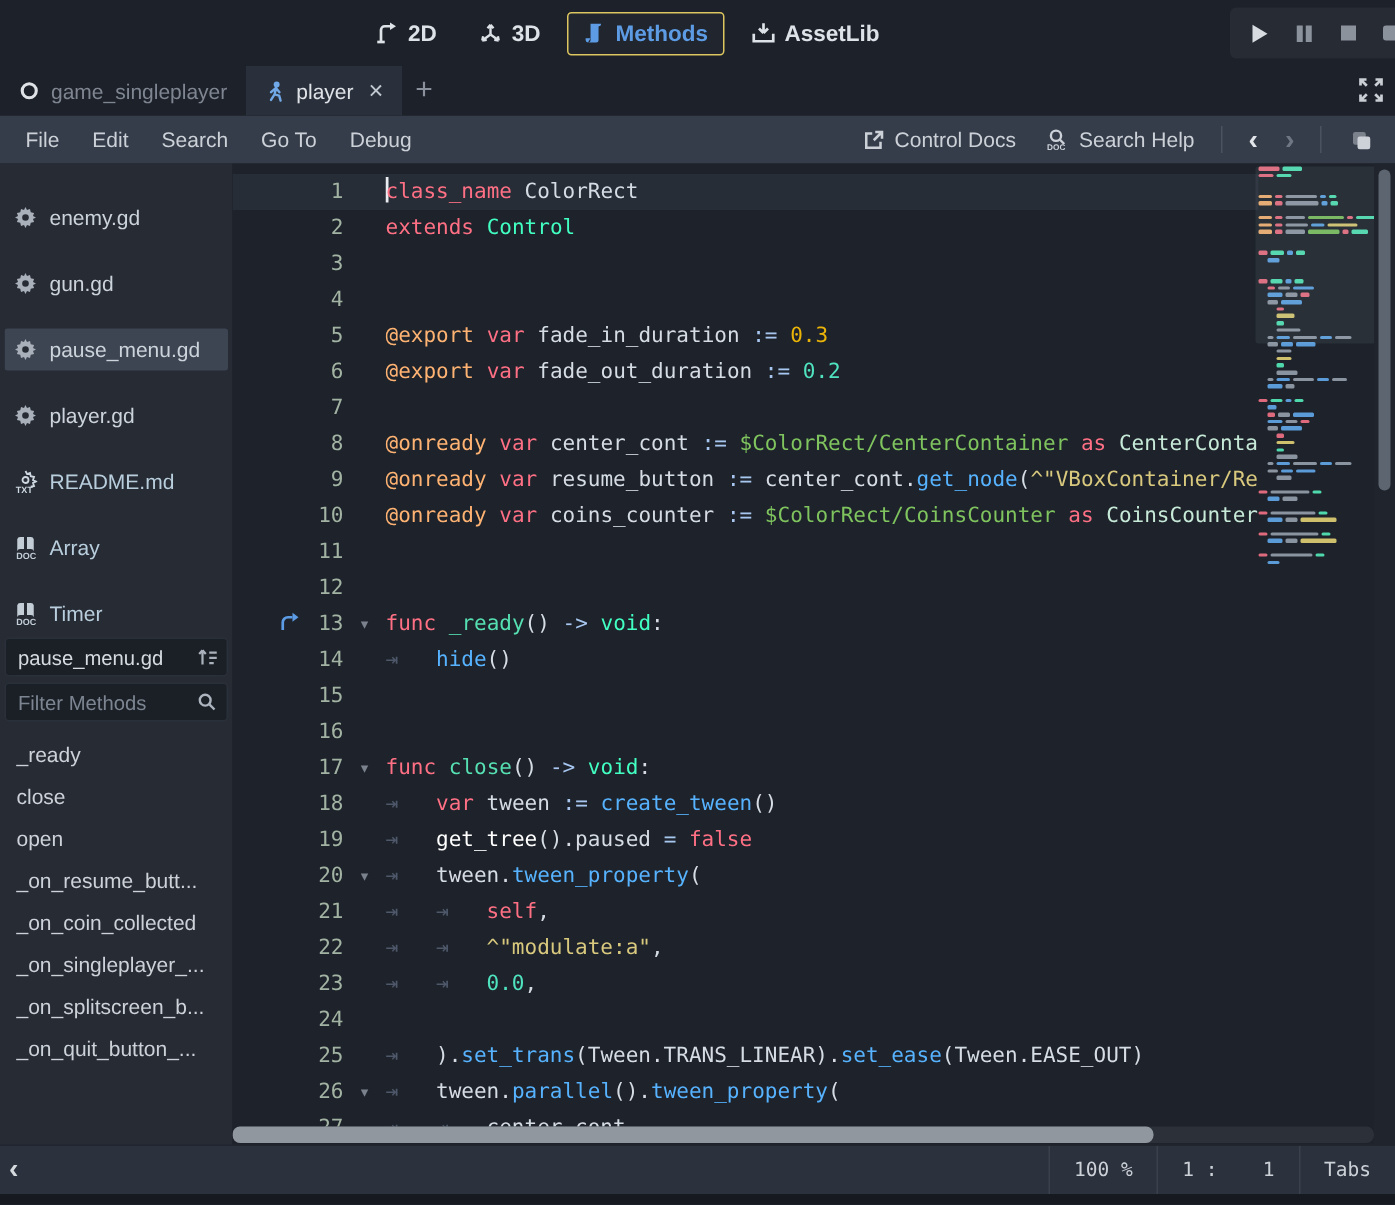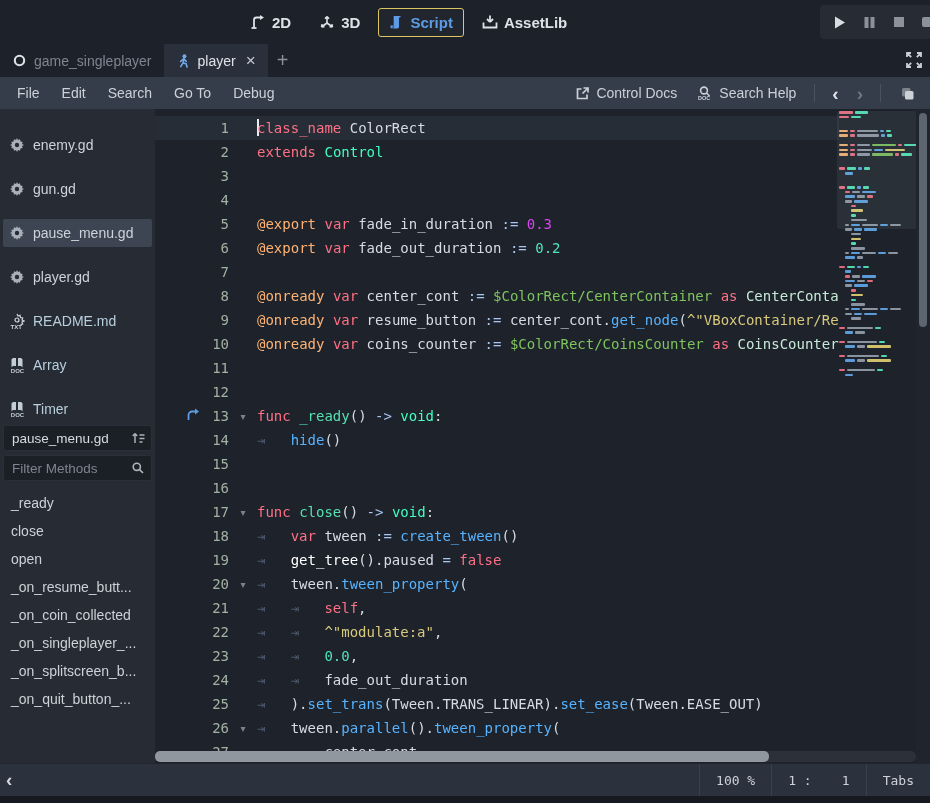--- a/index.html
+++ b/index.html
@@ -121,21 +121,21 @@
           </span>
           <span>3D</span>
         </div>
         <div class="mode active">
           <span>
             <svg width="15" height="16" viewBox="0 0 16 16" fill="none">
               <path d="M5 1.5 h7.5 a1.8 1.8 0 0 1-1.8 1.8 V13 a1.8 1.8 0 0 1-1.8 1.8 H3.2 A1.8 1.8 0 0 0 5 13 Z" fill="#5d9ce5"></path>
               <path d="M3.2 14.8 A1.8 1.8 0 0 1 1.5 13 V11.8 H5" fill="#5d9ce5"></path>
             </svg>
           </span>
-          <span>Script</span>
+          <span>Methods</span>
         </div>
         <div class="mode">
           <span>
             <svg width="16" height="16" viewBox="0 0 16 16" fill="none">
               <path d="M8 1.5 V8 M8 8 l-3-3 M8 8 l3-3" stroke="#dde2e8" stroke-width="1.8"></path>
               <path d="M1.5 8.5 V13.5 H14.5 V8.5" stroke="#dde2e8" stroke-width="1.8"></path>
             </svg>
           </span>
           <span>AssetLib</span>
         </div>
@@ -350,21 +350,21 @@
             <pre></pre>
           </div>
           <div class="cl">
             <span class="num">4</span>
             <span class="fold"></span>
             <pre></pre>
           </div>
           <div class="cl">
             <span class="num">5</span>
             <span class="fold"></span>
-            <pre><span style="color:#ffb373">@export</span><span style="color:#d6dce4"> </span><span style="color:#ff7085">var</span><span style="color:#d6dce4"> fade_in_duration </span><span style="color:#a8c7f0">:=</span><span style="color:#d6dce4"> </span><span style="color:#d946ef">0.3</span></pre>
+            <pre><span style="color:#ffb373">@export</span><span style="color:#d6dce4"> </span><span style="color:#ff7085">var</span><span style="color:#d6dce4"> fade_in_duration </span><span style="color:#a8c7f0">:=</span><span style="color:#d6dce4"> </span><span style="color:#eab308">0.3</span></pre>
           </div>
           <div class="cl">
             <span class="num">6</span>
             <span class="fold"></span>
             <pre><span style="color:#ffb373">@export</span><span style="color:#d6dce4"> </span><span style="color:#ff7085">var</span><span style="color:#d6dce4"> fade_out_duration </span><span style="color:#a8c7f0">:=</span><span style="color:#d6dce4"> </span><span style="color:#50e3c0">0.2</span></pre>
           </div>
           <div class="cl">
             <span class="num">7</span>
             <span class="fold"></span>
             <pre></pre>
@@ -451,21 +451,20 @@
             <pre><span class="tab-mark">⇥</span><span class="tab-mark">⇥</span><span style="color:#d9c97e">^"modulate:a"</span><span style="color:#d6dce4">,</span></pre>
           </div>
           <div class="cl">
             <span class="num">23</span>
             <span class="fold"></span>
             <pre><span class="tab-mark">⇥</span><span class="tab-mark">⇥</span><span style="color:#50e3c0">0.0</span><span style="color:#d6dce4">,</span></pre>
           </div>
           <div class="cl">
             <span class="num">24</span>
             <span class="fold"></span>
-            <pre><span class="tab-mark">⇥</span><span class="tab-mark">⇥</span><span style="color:#d6dce4">fade_out_duration</span></pre>
           </div>
           <div class="cl">
             <span class="num">25</span>
             <span class="fold"></span>
             <pre><span class="tab-mark">⇥</span><span style="color:#d6dce4">).</span><span style="color:#57b3ff">set_trans</span><span style="color:#d6dce4">(Tween.TRANS_LINEAR).</span><span style="color:#57b3ff">set_ease</span><span style="color:#d6dce4">(Tween.EASE_OUT)</span></pre>
           </div>
           <div class="cl">
             <span class="num">26</span>
             <span class="fold">▾</span>
             <pre><span class="tab-mark">⇥</span><span style="color:#d6dce4">tween.</span><span style="color:#57b3ff">parallel</span><span style="color:#d6dce4">().</span><span style="color:#57b3ff">tween_property</span><span style="color:#d6dce4">(</span></pre>

